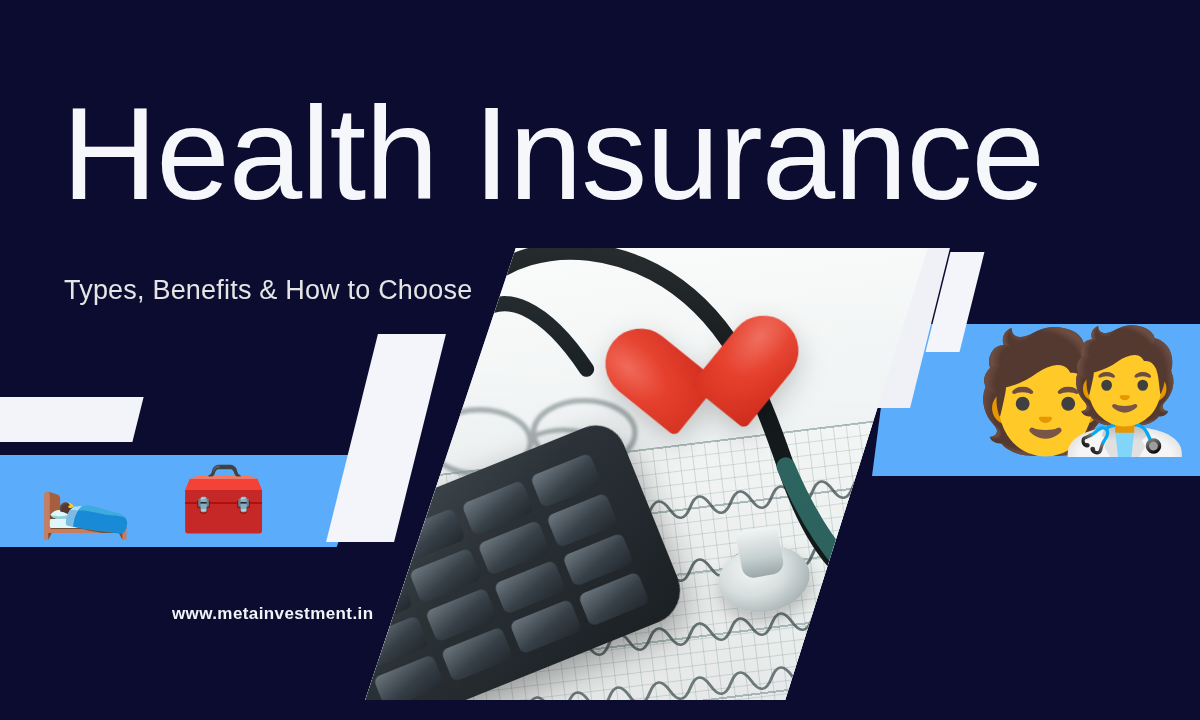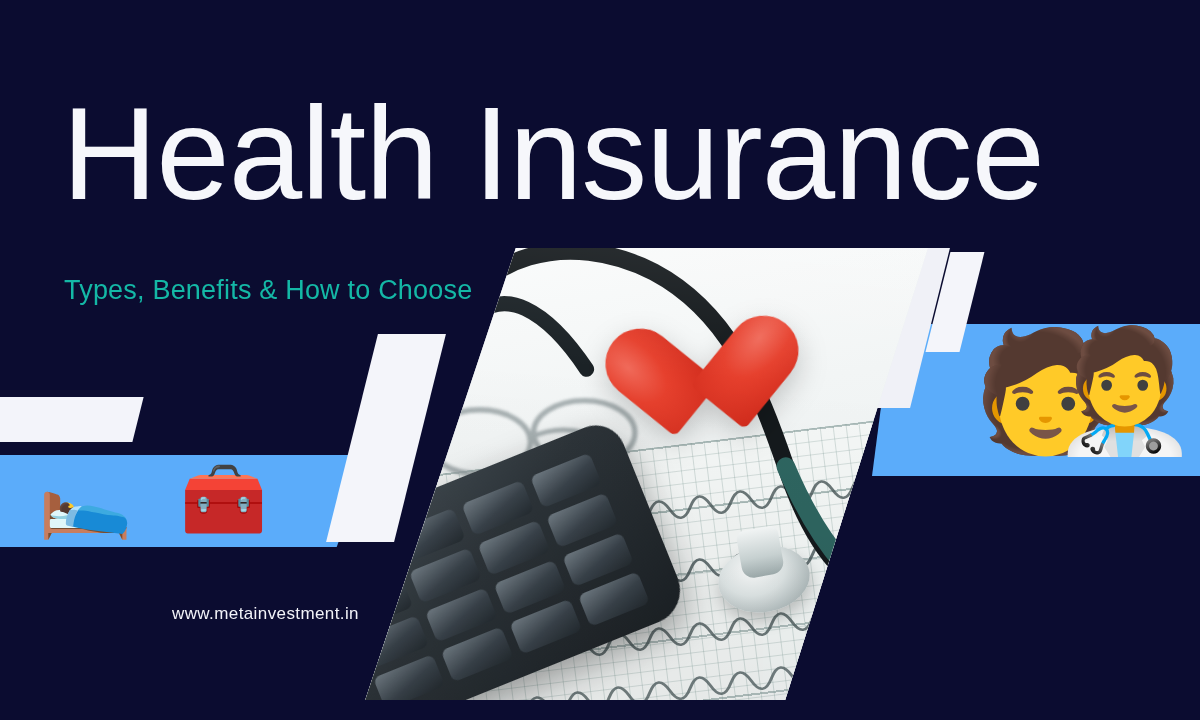--- a/index.html
+++ b/index.html
@@ -250,31 +250,31 @@
     color: #f6f7fb;
     white-space: nowrap;
   }
   .subtitle {
     position: absolute;
     left: 64px;
     top: 275px;
     margin: 0;
     font-size: 27px;
     font-weight: 400;
-    color: #14b8a6;
+    color: #e5e5e5;
     letter-spacing: 0.2px;
     white-space: nowrap;
   }
   .site-url {
     position: absolute;
     left: 172px;
     top: 604px;
     margin: 0;
     font-size: 17px;
-    font-weight: 400;
+    font-weight: 700;
     color: #f2f3f8;
     letter-spacing: 0.4px;
     white-space: nowrap;
   }
 </style>
 </head>
 <body>
 
 <div id="banner">
 

